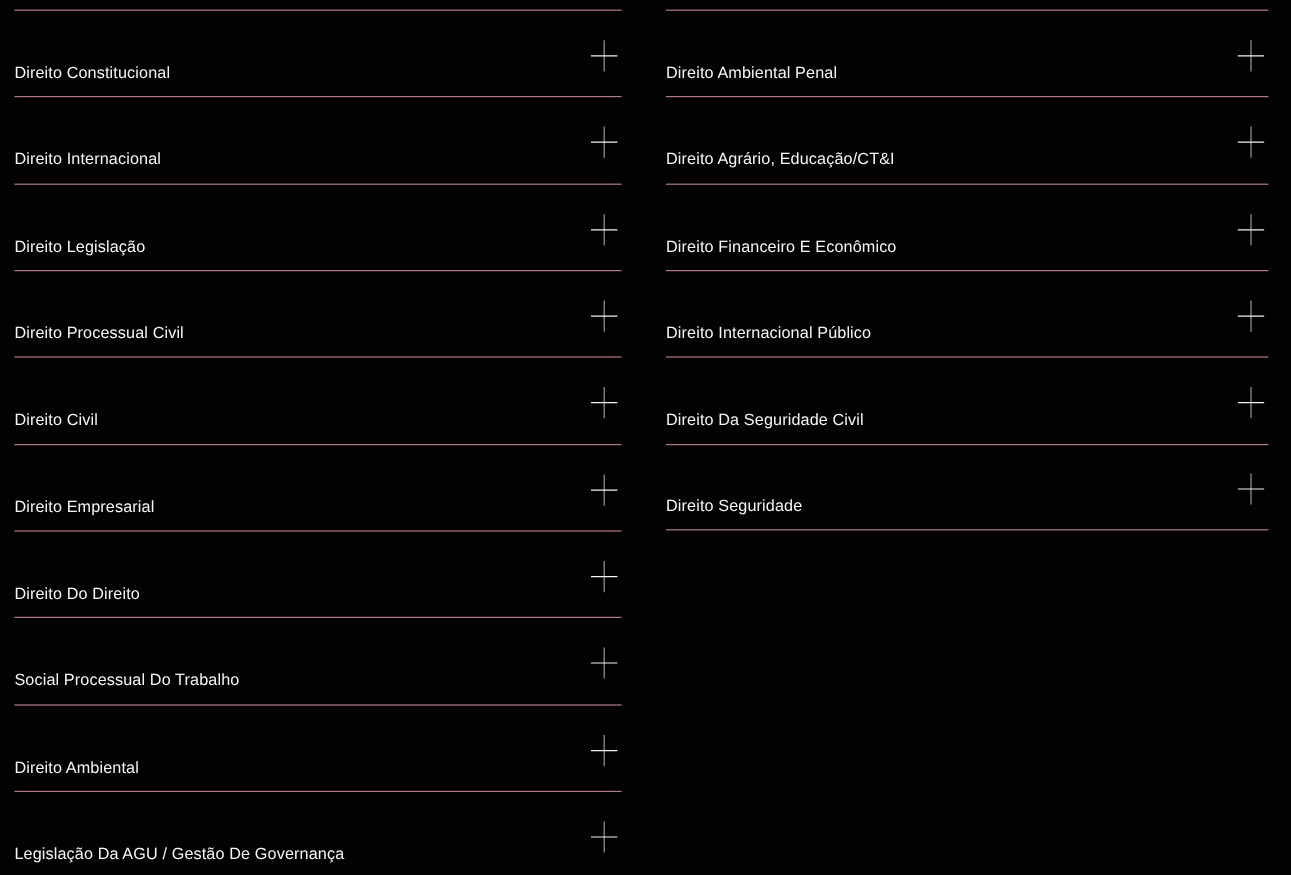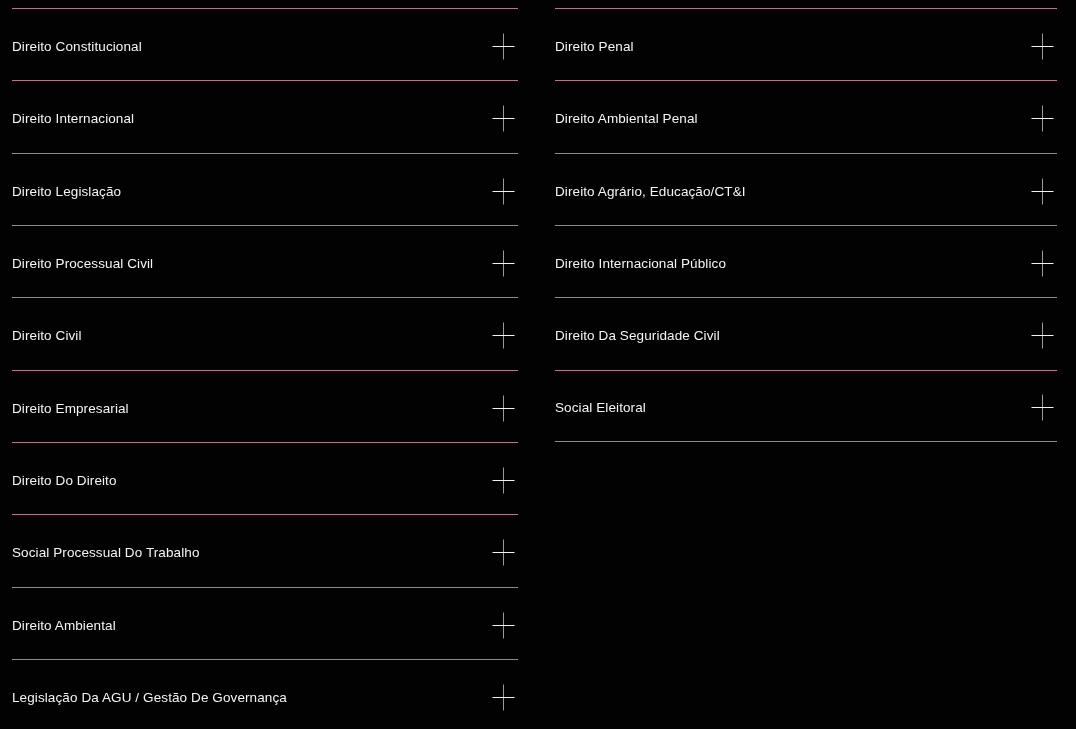--- a/index.html
+++ b/index.html
@@ -28,21 +28,21 @@
     cursor: pointer;
   }
   .accordion-col .accordion-item:last-child {
     border-bottom: 1px solid var(--divider, #b07b84);
   }
   .accordion-item-label {
     color: var(--text, #f5f5f5);
     font-size: 13.5px;
     letter-spacing: 0.1px;
     position: relative;
-    top: 2px;
+    top: 16px;
     white-space: nowrap;
   }
   .plus-icon {
     width: 23px;
     height: 27px;
     position: relative;
     top: 2px;
     flex: 0 0 auto;
   }
   .plus-icon .plus-h { stroke: var(--icon-bright, #f2f2f2); stroke-width: 1; }
@@ -127,63 +127,63 @@
 
   <div class="accordion-item">
     <span class="accordion-item-label">Legislação Da AGU / Gestão De Governança</span>
     <svg class="plus-icon" viewBox="0 0 23 27" xmlns="http://www.w3.org/2000/svg">
       <line class="plus-v" x1="11.5" y1="0.5" x2="11.5" y2="26.5"></line>
       <line class="plus-h" x1="0.5" y1="13.5" x2="22.5" y2="13.5"></line>
     </svg>
   </div>
 </div>
   <div class="accordion-col">
-  <div class="accordion-item">
-    <span class="accordion-item-label">Direito Penal</span>
-    <svg class="plus-icon" viewBox="0 0 23 27" xmlns="http://www.w3.org/2000/svg">
-      <line class="plus-v" x1="11.5" y1="0.5" x2="11.5" y2="26.5"></line>
-      <line class="plus-h" x1="0.5" y1="13.5" x2="22.5" y2="13.5"></line>
-    </svg>
-  </div>
 
   <div class="accordion-item">
     <span class="accordion-item-label">Direito Ambiental Penal</span>
     <svg class="plus-icon" viewBox="0 0 23 27" xmlns="http://www.w3.org/2000/svg">
       <line class="plus-v" x1="11.5" y1="0.5" x2="11.5" y2="26.5"></line>
       <line class="plus-h" x1="0.5" y1="13.5" x2="22.5" y2="13.5"></line>
     </svg>
   </div>
 
   <div class="accordion-item">
     <span class="accordion-item-label">Direito Agrário, Educação/CT&amp;I</span>
     <svg class="plus-icon" viewBox="0 0 23 27" xmlns="http://www.w3.org/2000/svg">
       <line class="plus-v" x1="11.5" y1="0.5" x2="11.5" y2="26.5"></line>
       <line class="plus-h" x1="0.5" y1="13.5" x2="22.5" y2="13.5"></line>
     </svg>
   </div>
 
+  <div class="accordion-item">
+    <span class="accordion-item-label">Direito Financeiro E Econômico</span>
+    <svg class="plus-icon" viewBox="0 0 23 27" xmlns="http://www.w3.org/2000/svg">
+      <line class="plus-v" x1="11.5" y1="0.5" x2="11.5" y2="26.5"></line>
+      <line class="plus-h" x1="0.5" y1="13.5" x2="22.5" y2="13.5"></line>
+    </svg>
+  </div>
 
 
   <div class="accordion-item">
     <span class="accordion-item-label">Direito Internacional Público</span>
     <svg class="plus-icon" viewBox="0 0 23 27" xmlns="http://www.w3.org/2000/svg">
       <line class="plus-v" x1="11.5" y1="0.5" x2="11.5" y2="26.5"></line>
       <line class="plus-h" x1="0.5" y1="13.5" x2="22.5" y2="13.5"></line>
     </svg>
   </div>
 
   <div class="accordion-item">
     <span class="accordion-item-label">Direito Da Seguridade Civil</span>
     <svg class="plus-icon" viewBox="0 0 23 27" xmlns="http://www.w3.org/2000/svg">
       <line class="plus-v" x1="11.5" y1="0.5" x2="11.5" y2="26.5"></line>
       <line class="plus-h" x1="0.5" y1="13.5" x2="22.5" y2="13.5"></line>
     </svg>
   </div>
 
   <div class="accordion-item">
-    <span class="accordion-item-label">Social Eleitoral</span>
+    <span class="accordion-item-label">Direito Seguridade</span>
     <svg class="plus-icon" viewBox="0 0 23 27" xmlns="http://www.w3.org/2000/svg">
       <line class="plus-v" x1="11.5" y1="0.5" x2="11.5" y2="26.5"></line>
       <line class="plus-h" x1="0.5" y1="13.5" x2="22.5" y2="13.5"></line>
     </svg>
   </div>
 </div>
 </div>
 
 </body></html>

